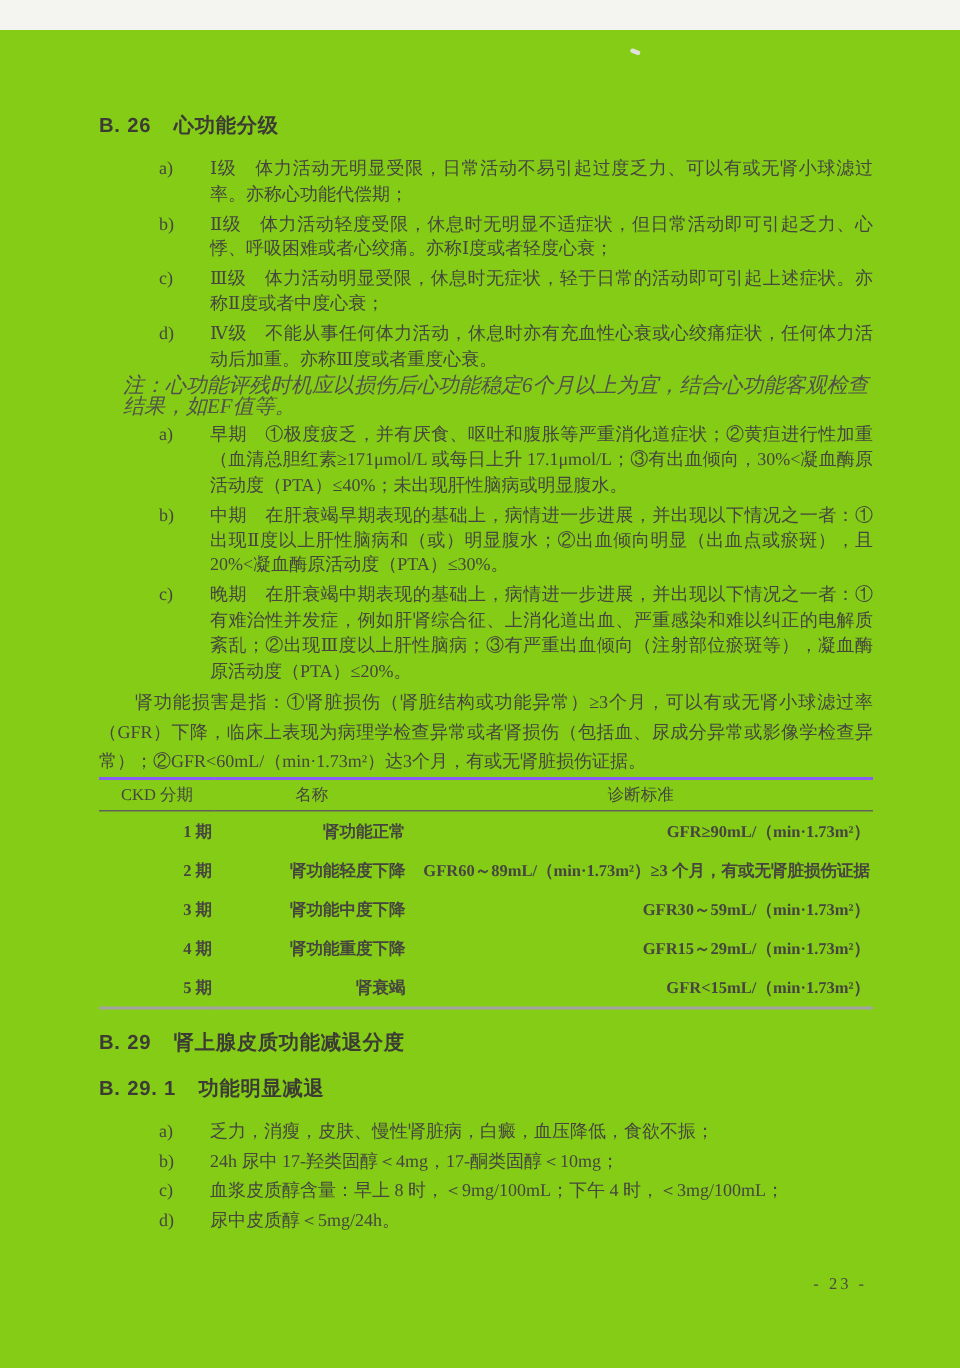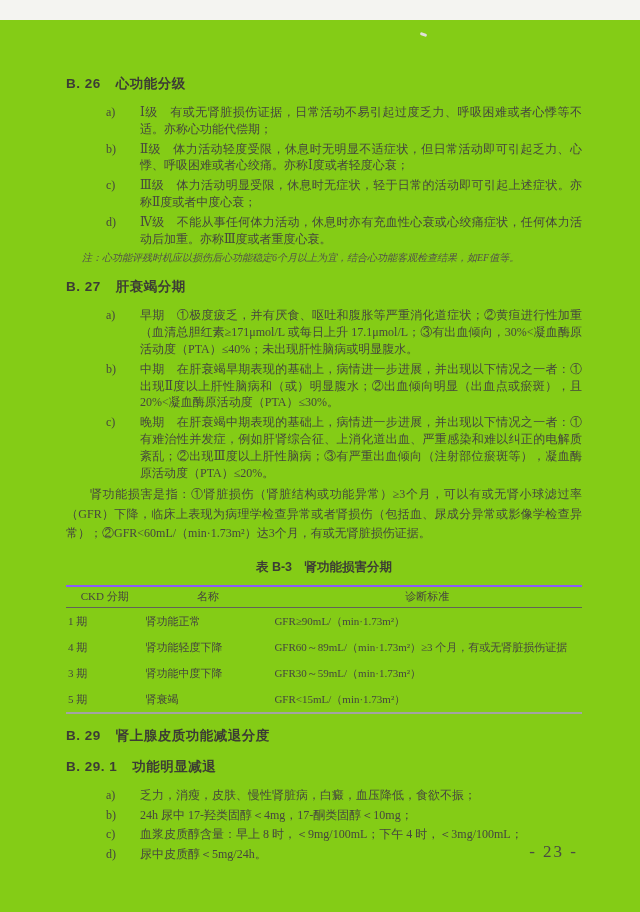--- a/index.html
+++ b/index.html
@@ -37,21 +37,21 @@
   .items { list-style: none; margin: 0 0 4px 0; padding: 0 0 0 40px; }
   .items li {
     display: flex;
     line-height: 16.8px;
     margin-bottom: 3px;
     text-align: justify;
   }
   .li-label { flex: 0 0 34px; }
   .li-text { flex: 1; }
   .note {
-    font-size: 10px;
+    font-size: 14px;
     font-style: italic;
     color: #52524b;
     margin: 3px 0 2px 16px;
     line-height: 14px;
   }
   .para {
     margin: 0;
     line-height: 19.5px;
     text-indent: 2em;
     text-align: justify;
@@ -73,111 +73,115 @@
   }
   table.b3 th {
     border-top: 2px solid #8b5cf6;
     border-bottom: 1.2px solid #62625a;
     font-weight: normal;
     padding: 2px 2px 3px 2px;
     text-align: center;
   }
   table.b3 td {
     padding: 6px 2px 5px 2px;
-    text-align: left;
+    text-align: right;
+    font-weight: bold;
   }
   table.b3 tbody tr:last-child td { border-bottom: 2px solid #a3a3a3; }
   .col-stage { width: 15%; }
   .col-name  { width: 25%; }
   .col-crit  { width: 60%; }
   .page-number {
     position: absolute;
     right: 62px;
     bottom: 70px;
-    font-size: 17px;
+    font-size: 11px;
     letter-spacing: 2px;
     color: #4a4a43;
   }
 </style>
 </head>
 <body>
 
 <div class="page">
   <div class="scan-artifact"></div>
 
   <h2 class="sec-h"><span class="sec-id">B. 26</span><span class="sec-title">心功能分级</span></h2>
   <ul class="items">
     <li>
         <span class="li-label">a)</span>
-        <span class="li-text">Ⅰ级　有或无肾脏损伤证据，日常活动不易引起过度乏力、呼吸困难或者心悸等不适。亦称心功能代偿期；</span>
+        <span class="li-text">Ⅰ级　体力活动无明显受限，日常活动不易引起过度乏力、可以有或无肾小球滤过率。亦称心功能代偿期；</span>
       </li>
     <li>
         <span class="li-label">b)</span>
         <span class="li-text">Ⅱ级　体力活动轻度受限，休息时无明显不适症状，但日常活动即可引起乏力、心悸、呼吸困难或者心绞痛。亦称Ⅰ度或者轻度心衰；</span>
       </li>
     <li>
         <span class="li-label">c)</span>
         <span class="li-text">Ⅲ级　体力活动明显受限，休息时无症状，轻于日常的活动即可引起上述症状。亦称Ⅱ度或者中度心衰；</span>
       </li>
     <li>
         <span class="li-label">d)</span>
         <span class="li-text">Ⅳ级　不能从事任何体力活动，休息时亦有充血性心衰或心绞痛症状，任何体力活动后加重。亦称Ⅲ度或者重度心衰。</span>
       </li>
   </ul>
   <p class="note">注：心功能评残时机应以损伤后心功能稳定6个月以上为宜，结合心功能客观检查结果，如EF值等。</p>
 
-  <h2 class="sec-h"><span class="sec-id">B. 27</span><span class="sec-title">肝衰竭分期</span></h2>
   <ul class="items">
     <li>
         <span class="li-label">a)</span>
         <span class="li-text">早期　①极度疲乏，并有厌食、呕吐和腹胀等严重消化道症状；②黄疸进行性加重（血清总胆红素≥171μmol/L 或每日上升 17.1μmol/L；③有出血倾向，30%&lt;凝血酶原活动度（PTA）≤40%；未出现肝性脑病或明显腹水。</span>
       </li>
     <li>
         <span class="li-label">b)</span>
         <span class="li-text">中期　在肝衰竭早期表现的基础上，病情进一步进展，并出现以下情况之一者：①出现Ⅱ度以上肝性脑病和（或）明显腹水；②出血倾向明显（出血点或瘀斑），且 20%&lt;凝血酶原活动度（PTA）≤30%。</span>
       </li>
     <li>
         <span class="li-label">c)</span>
         <span class="li-text">晚期　在肝衰竭中期表现的基础上，病情进一步进展，并出现以下情况之一者：①有难治性并发症，例如肝肾综合征、上消化道出血、严重感染和难以纠正的电解质紊乱；②出现Ⅲ度以上肝性脑病；③有严重出血倾向（注射部位瘀斑等），凝血酶原活动度（PTA）≤20%。</span>
       </li>
   </ul>
 
   <p class="para">肾功能损害是指：①肾脏损伤（肾脏结构或功能异常）≥3个月，可以有或无肾小球滤过率（GFR）下降，临床上表现为病理学检查异常或者肾损伤（包括血、尿成分异常或影像学检查异常）；②GFR&lt;60mL/（min·1.73m²）达3个月，有或无肾脏损伤证据。</p>
 
-  <p class="tbl-caption">表 B-3　肾功能损害分期</p>
   <table class="b3">
     <colgroup>
         <col class="col-stage">
         <col class="col-name">
         <col class="col-crit">
       </colgroup>
     <thead>
       <tr>
         <th>CKD 分期</th>
         <th>名称</th>
         <th>诊断标准</th>
       </tr>
     </thead>
     <tbody>
       <tr>
         <td>1 期</td>
         <td>肾功能正常</td>
         <td>GFR≥90mL/（min·1.73m²）</td>
       </tr>
       <tr>
-        <td>4 期</td>
+        <td>2 期</td>
         <td>肾功能轻度下降</td>
         <td>GFR60～89mL/（min·1.73m²）≥3 个月，有或无肾脏损伤证据</td>
       </tr>
       <tr>
         <td>3 期</td>
         <td>肾功能中度下降</td>
         <td>GFR30～59mL/（min·1.73m²）</td>
       </tr>
       <tr>
+        <td>4 期</td>
+        <td>肾功能重度下降</td>
+        <td>GFR15～29mL/（min·1.73m²）</td>
+      </tr>
+      <tr>
         <td>5 期</td>
         <td>肾衰竭</td>
         <td>GFR&lt;15mL/（min·1.73m²）</td>
       </tr>
     </tbody>
   </table>
 
   <h2 class="sec-h"><span class="sec-id">B. 29</span><span class="sec-title">肾上腺皮质功能减退分度</span></h2>
 
   <h2 class="sec-h"><span class="sec-id">B. 29. 1</span><span class="sec-title">功能明显减退</span></h2>

